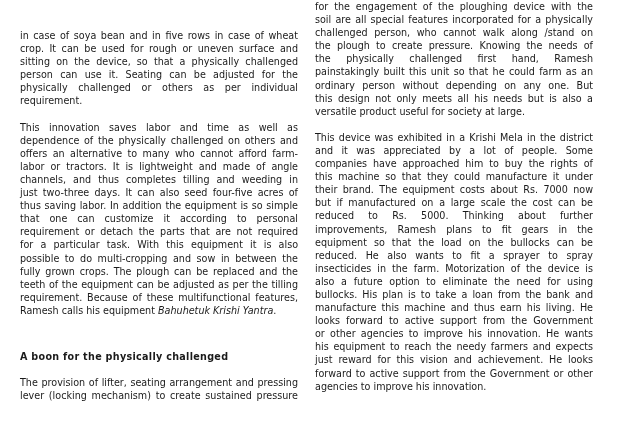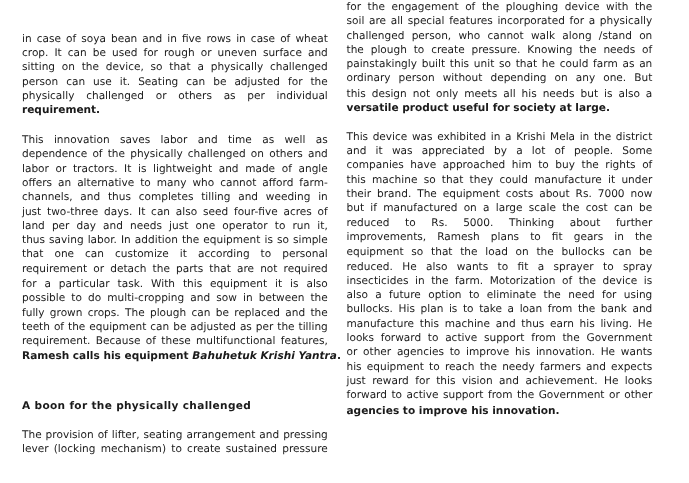--- a/index.html
+++ b/index.html
@@ -2,46 +2,45 @@
 <html><head>
 <meta charset="utf-8">
 <style>
   html, body { margin: 0; padding: 0; background: #ffffff; }
   body { width: 626px; height: 439px; position: relative; overflow: hidden;
          font-family: "DejaVu Sans", sans-serif; color: #1a1a1a; }
   .col { position: absolute; top: 0; width: 278px; font-size: 9.6px; line-height: 13.1px; }
   #col-left { left: 20px; }
   #col-right { left: 315px; }
   .line { display: block; white-space: nowrap; text-align: justify; text-align-last: justify; height: 13.1px; overflow: visible; }
-  .line.last { text-align-last: left; font-weight: bold; }
+  .line.last { text-align-last: left; }
   .heading { display: block; font-weight: bold; height: 13.1px; white-space: nowrap; letter-spacing: 0.3px; }
   .gap { display: block; }
   em { font-style: italic; }
 </style>
 </head>
 <body>
 
 <div class="col" id="col-left">
   <div style="padding-top:29px;">
     <span class="line">in case of soya bean and in five rows in case of wheat</span>
     <span class="line">crop. It can be used for rough or uneven surface and</span>
     <span class="line">sitting on the device, so that a physically challenged</span>
     <span class="line">person can use it. Seating can be adjusted for the</span>
     <span class="line">physically challenged or others as per individual</span>
     <span class="line last">requirement.</span>
   </div>
   <span class="gap" style="height:13px;"></span>
   <div>
     <span class="line">This innovation saves labor and time as well as</span>
     <span class="line">dependence of the physically challenged on others and</span>
+    <span class="line">offers an alternative to many who cannot afford farm-</span>
     <span class="line">labor or tractors.  It is lightweight and made of angle</span>
-    <span class="line">offers an alternative to many who cannot afford farm-</span>
     <span class="line">channels, and thus completes tilling and weeding in</span>
     <span class="line">just two-three days. It can also seed four-five acres of</span>
-    <span class="line">land per day and needs just one operator to run it,</span>
     <span class="line">thus saving labor. In addition the equipment is so simple</span>
     <span class="line">that one can customize it according to personal</span>
     <span class="line">requirement or detach the parts that are not required</span>
     <span class="line">for a particular task. With this equipment it is also</span>
     <span class="line">possible to do multi-cropping and sow in between the</span>
     <span class="line">fully grown crops. The plough can be replaced and the</span>
     <span class="line">teeth of the equipment can be adjusted as per the tilling</span>
     <span class="line">requirement. Because of these multifunctional features,</span>
     <span class="line last"><span>Ramesh calls his equipment </span><em>Bahuhetuk Krishi Yantra</em><span>.</span></span>
   </div>
@@ -53,20 +52,21 @@
     <span class="line">lever (locking mechanism) to create sustained pressure</span>
   </div>
 </div>
 
 <div class="col" id="col-right">
   <div style="">
     <span class="line">for the engagement of the ploughing device with the</span>
     <span class="line">soil are all special features incorporated for a physically</span>
     <span class="line">challenged person, who cannot walk along /stand on</span>
     <span class="line">the plough to create pressure. Knowing the needs of</span>
+    <span class="line">the physically challenged first hand, Ramesh</span>
     <span class="line">painstakingly built this unit so that he could farm as an</span>
     <span class="line">ordinary person without depending on any one. But</span>
     <span class="line">this design not only meets all his needs but is also a</span>
     <span class="line last">versatile product useful for society at large.</span>
   </div>
   <span class="gap" style="height:13px;"></span>
   <div>
     <span class="line">This device was exhibited in a Krishi Mela in the district</span>
     <span class="line">and it was appreciated by a lot of people. Some</span>
     <span class="line">companies have approached him to buy the rights of</span>

